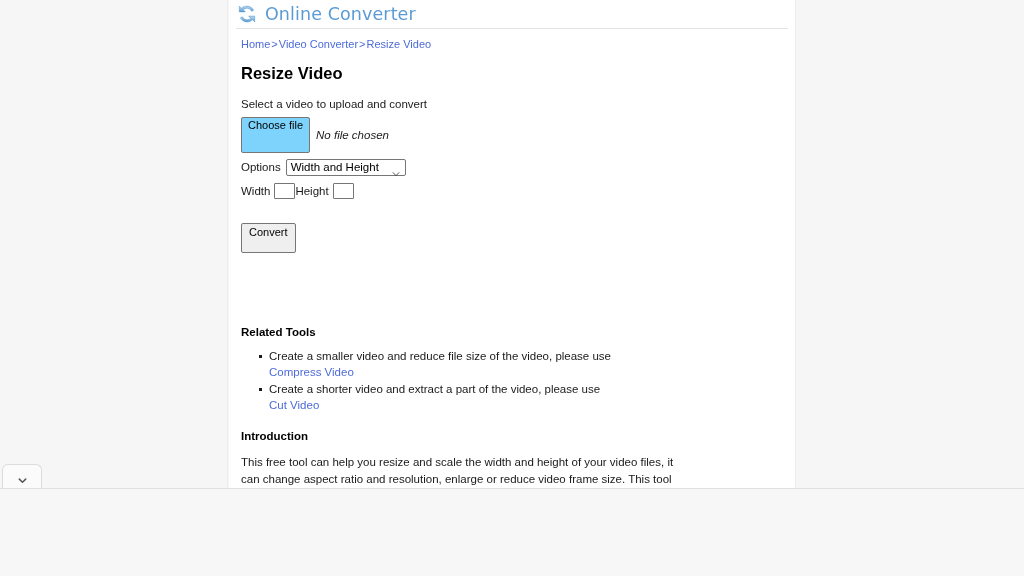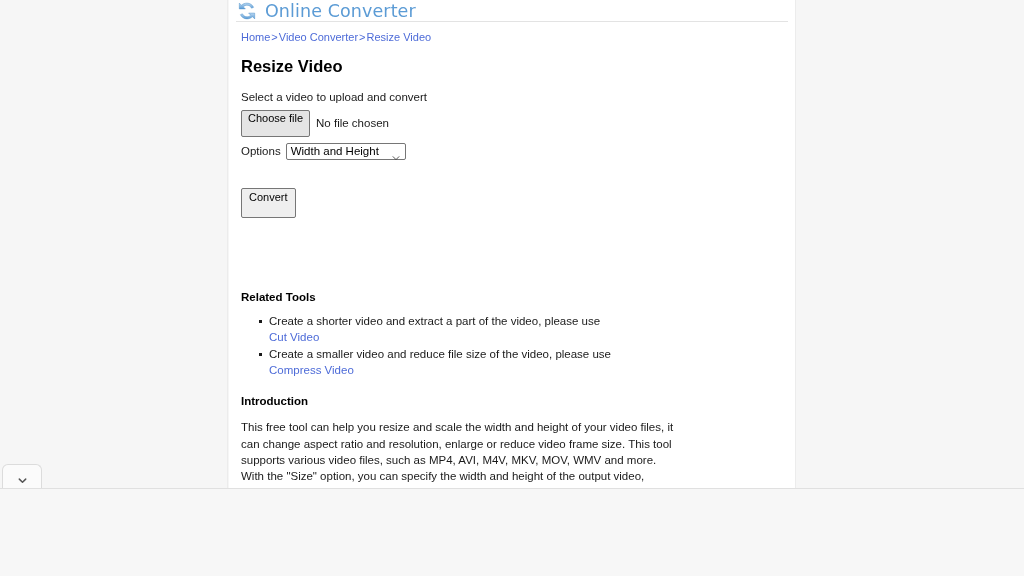--- a/index.html
+++ b/index.html
@@ -48,21 +48,21 @@
     width: 566px;
     height: 489px;
     background: #ffffff;
     padding: 0 6px 0 7px;
   }
 
   
   .site-header {
     display: flex;
     align-items: center;
-    height: 20px;
+    height: 27px;
     padding-top: 1px;
   }
   .logo-icon {
     width: 22px;
     height: 22px;
     flex: 0 0 22px;
     margin-right: 7px;
     display: block;
   }
   .logo-text {
@@ -115,32 +115,33 @@
     font-size: 11.5px;
     color: #1a1a1a;
     vertical-align: middle;
   }
 
   .file-row { display: flex; align-items: center; margin-bottom: 6px; }
   .choose-file-btn {
     font-family: "Liberation Sans", sans-serif;
     font-size: 11px;
     color: #000;
-    background: #e5e5e5;
+    background: #7dd3fc;
     border: 1px solid #767676;
     border-radius: 2px;
-    padding: 1px 6px 11px 6px;
+    padding: 1px 6px 20px 6px;
     line-height: 13px;
     cursor: default;
   }
   .file-status {
     font-size: 11.5px;
     color: #1a1a1a;
     margin-left: 6px;
     white-space: nowrap;
+    font-style: italic;
   }
 
   .options-row { display: flex; align-items: center; margin-bottom: 7px; }
   .select-box {
     position: relative;
     margin-left: 5px;
     width: 120px;
     height: 17px;
     background: #ffffff;
     border: 1px solid #767676;
@@ -317,35 +318,41 @@
         <div class="select-box">
           <span class="select-value">Width and Height</span>
           <span class="select-arrow">
             <svg viewBox="0 0 10 10" width="8" height="8" aria-hidden="true">
               <path d="M1 3 L5 7 L9 3" fill="none" stroke="#3c3c3c" stroke-width="1.1"></path>
             </svg>
           </span>
         </div>
       </div>
 
+      <div class="dims-row">
+        <span class="form-label">Width</span>
+        <input class="dim-input" type="text" value="" style="">
+        <span class="form-label">Height</span>
+        <input class="dim-input" type="text" value="" style="">
+      </div>
 
 
       <button type="button" class="convert-btn">Convert</button>
     </div>
 
     <div class="related-wrap">
       <h2 class="section-title">Related Tools</h2>
       <ul class="tool-list">
         <li>
+          <span>Create a smaller video and reduce file size of the video, please use</span>
+          <a href="#">Compress Video</a>
+        </li>
+        <li>
           <span>Create a shorter video and extract a part of the video, please use</span>
           <a href="#">Cut Video</a>
-        </li>
-        <li>
-          <span>Create a smaller video and reduce file size of the video, please use</span>
-          <a href="#">Compress Video</a>
         </li>
       </ul>
     </div>
 
     <div class="intro-wrap">
       <h2 class="section-title">Introduction</h2>
       <p class="intro-para">This free tool can help you resize and scale the width and height of your video files, it can change aspect ratio and resolution, enlarge or reduce video frame size. This tool supports various video files, such as MP4, AVI, M4V, MKV, MOV, WMV and more. With the "Size" option, you can specify the width and height of the output video, stretched or cropped at the specified ratio. In addition, you can select "Aspect Ratio 9:16" or "Crop 9:16" values for the "Size" option and then the tool will create a vertical video will be more suitable for playback in your phone. The tool will try to maintain the video quality and audio quality so that it can be as good as the source video file. The output</p>
     </div>
 
   </div>

